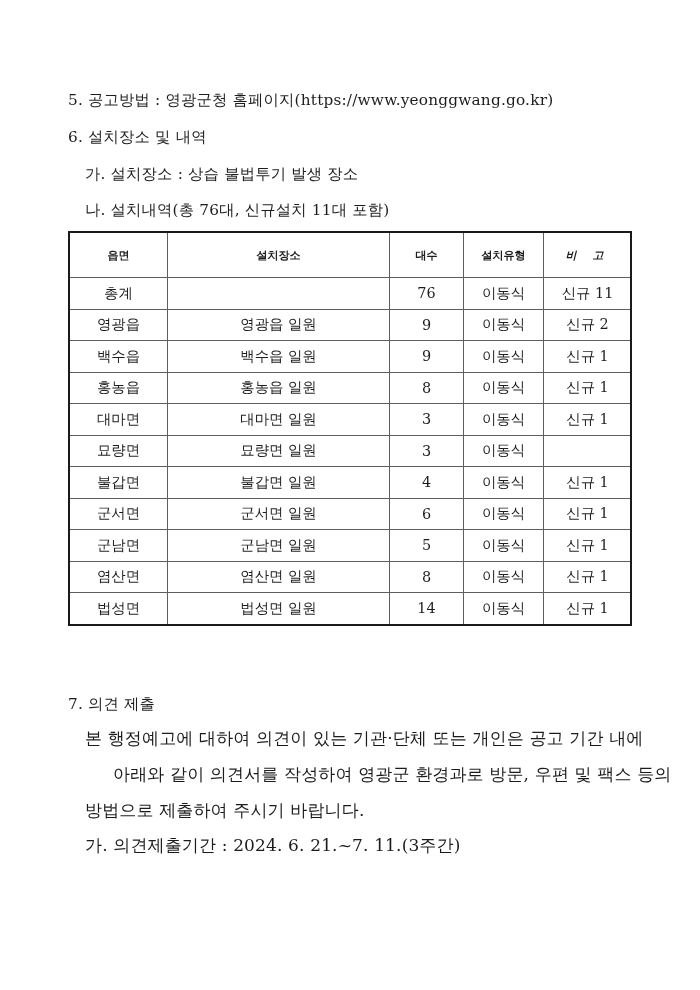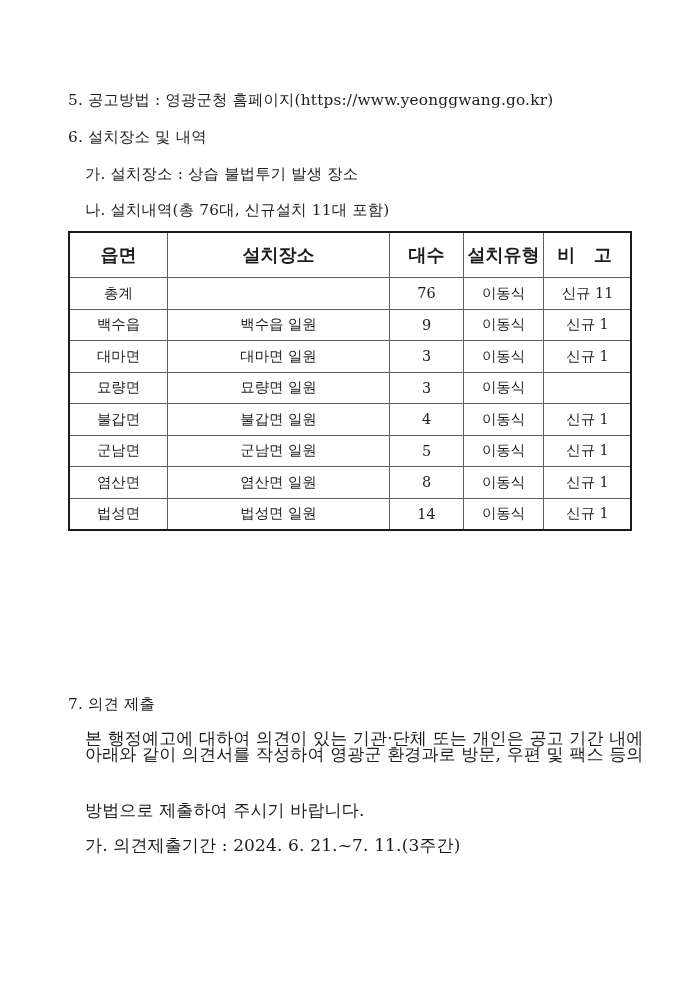--- a/index.html
+++ b/index.html
@@ -68,21 +68,21 @@
     vertical-align: middle;
     font-family: "DejaVu Serif", "Liberation Serif", serif;
     font-size: 14.4px;
     color: #1d1d1d;
     padding: 0;
     white-space: pre;
   }
   table.data thead th {
     height: 44px;
     font-weight: bold;
-    font-size: 18px;
+    font-size: 11px;
   }
   table.data tbody td {
     height: 30.5px;
     text-align: center;
   }
 
   
   table.data {
     outline: none;
   }
@@ -95,21 +95,21 @@
     pointer-events: none;
   }
 
   
   col.c-eupmyeon { width: 98px; }
   col.c-place    { width: 222px; }
   col.c-count    { width: 74px; }
   col.c-type     { width: 80px; }
   col.c-note     { width: 88px; }
 
-  .gap-wide { letter-spacing: 6px; padding-left: 3px; }
+  .gap-wide { letter-spacing: 6px; padding-left: 3px; font-style: italic; }
 </style>
 </head>
 <body>
 
 <div class="page">
 
   <div class="line l-num" style="top:93px;">5. 공고방법 : 영광군청 홈페이지(https://www.yeonggwang.go.kr)</div>
 
   <div class="line l-num" style="top:130px;">6. 설치장소 및 내역</div>
 
@@ -137,27 +137,41 @@
       </thead>
       <tbody id="tbody">
           <tr>
             <td>총계</td>
             <td></td>
             <td>76</td>
             <td>이동식</td>
             <td>신규 11</td>
           </tr>
           <tr>
+            <td>영광읍</td>
+            <td>영광읍 일원</td>
+            <td>9</td>
+            <td>이동식</td>
+            <td>신규 2</td>
+          </tr>
+          <tr>
             <td>백수읍</td>
             <td>백수읍 일원</td>
             <td>9</td>
             <td>이동식</td>
             <td>신규 1</td>
           </tr>
           <tr>
+            <td>홍농읍</td>
+            <td>홍농읍 일원</td>
+            <td>8</td>
+            <td>이동식</td>
+            <td>신규 1</td>
+          </tr>
+          <tr>
             <td>대마면</td>
             <td>대마면 일원</td>
             <td>3</td>
             <td>이동식</td>
             <td>신규 1</td>
           </tr>
           <tr>
             <td>묘량면</td>
             <td>묘량면 일원</td>
             <td>3</td>
@@ -165,20 +179,27 @@
             <td></td>
           </tr>
           <tr>
             <td>불갑면</td>
             <td>불갑면 일원</td>
             <td>4</td>
             <td>이동식</td>
             <td>신규 1</td>
           </tr>
           <tr>
+            <td>군서면</td>
+            <td>군서면 일원</td>
+            <td>6</td>
+            <td>이동식</td>
+            <td>신규 1</td>
+          </tr>
+          <tr>
             <td>군남면</td>
             <td>군남면 일원</td>
             <td>5</td>
             <td>이동식</td>
             <td>신규 1</td>
           </tr>
           <tr>
             <td>염산면</td>
             <td>염산면 일원</td>
             <td>8</td>
@@ -193,19 +214,19 @@
             <td>신규 1</td>
           </tr>
         </tbody>
     </table>
   </div>
 
   <div class="line l-num" style="top:697px;">7. 의견 제출</div>
 
   <div class="l-para" style="top:727px;">본 행정예고에 대하여 의견이 있는 기관·단체 또는 개인은 공고 기간 내에</div>
 
-  <div class="l-para" style="top:743px;">아래와 같이 의견서를 작성하여 영광군 환경과로 방문, 우편 및 팩스 등의</div>
+  <div class="l-para" style="top:763px;margin-left:28px;">아래와 같이 의견서를 작성하여 영광군 환경과로 방문, 우편 및 팩스 등의</div>
 
   <div class="l-para" style="top:799px;">방법으로 제출하여 주시기 바랍니다.</div>
 
   <div class="l-para" style="top:834px;">가. 의견제출기간 : 2024. 6. 21.~7. 11.(3주간)</div>
 
 </div>
 
 </body></html>

